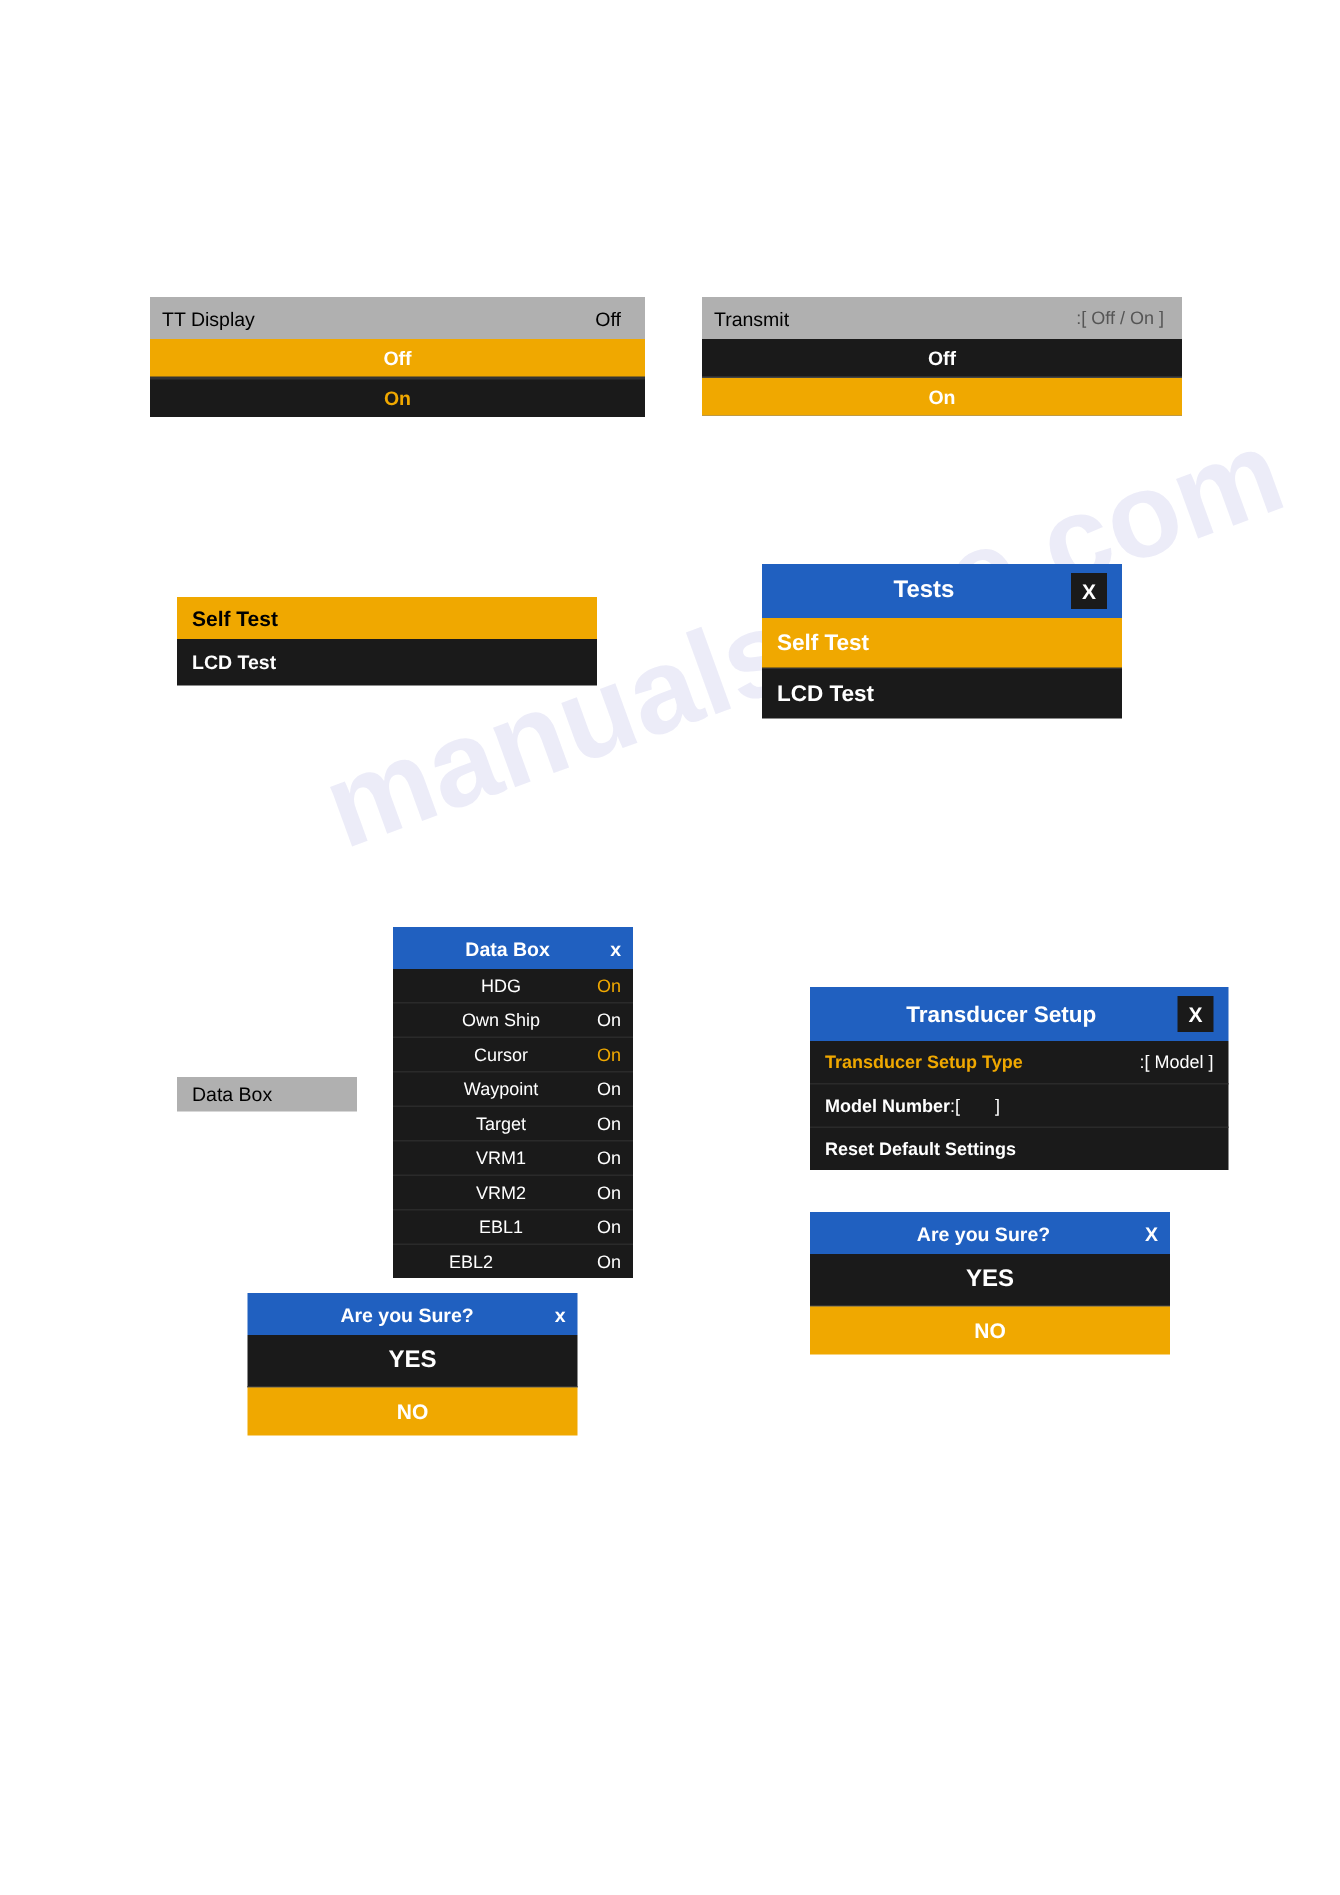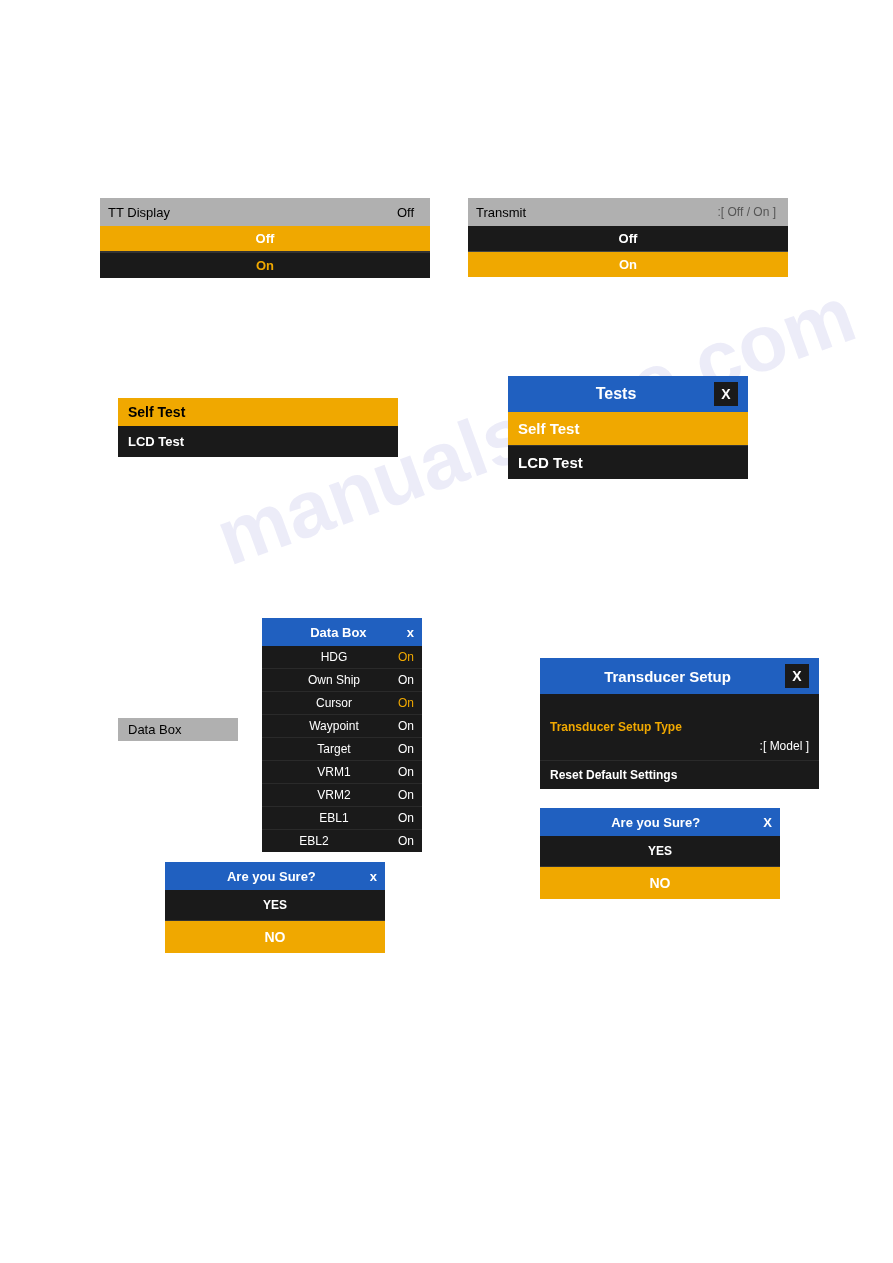--- a/index.html
+++ b/index.html
@@ -275,21 +275,21 @@
       font-size: 13px;
       font-weight: bold;
       cursor: pointer;
       border: none;
     }
     .sure-yes-btn {
       display: block;
       width: 100%;
       background: #1a1a1a;
       color: #fff;
-      font-size: 12px;
+      font-size: 16px;
       font-weight: bold;
       text-align: center;
       padding: 8px 16px;
       border: none;
       cursor: pointer;
       border-bottom: 1px solid #333;
     }
     .sure-no-btn {
       display: block;
       width: 100%;
@@ -350,21 +350,20 @@
     }
     .transducer-row-label {
       flex: 1;
       font-size: 12px;
       font-weight: bold;
       color: #f0a800;
     }
     .transducer-row-value {
       font-size: 12px;
       color: #fff;
-      margin-top: 38px;
     }
     .bracket {
       color: #fff;
       font-size: 12px;
     }
     .value-text {
       color: #fff;
       font-size: 12px;
       min-width: 50px;
       text-align: center;
@@ -507,20 +506,28 @@
   <div class="transducer-items">
     <div class="transducer-row">
       <span class="transducer-row-label">Transducer Setup Type</span>
       <span class="transducer-row-value">
         <span class="bracket">:[</span>
         <span class="value-text">Model</span>
         <span class="bracket">]</span>
       </span>
     </div>
     <div class="transducer-row">
+      <span class="transducer-row-reset">Model Number</span>
+      <span class="transducer-row-value">
+        <span class="bracket">:[</span>
+        <span class="value-text">&nbsp;&nbsp;&nbsp;&nbsp;&nbsp;</span>
+        <span class="bracket">]</span>
+      </span>
+    </div>
+    <div class="transducer-row">
       <span class="transducer-row-reset">Reset Default Settings</span>
     </div>
   </div>
 </div>
 
 <div class="sure-dialog-right">
   <div class="sure-header">
     <span class="sure-header-label">Are you Sure?</span>
     <button class="sure-close">X</button>
   </div>

